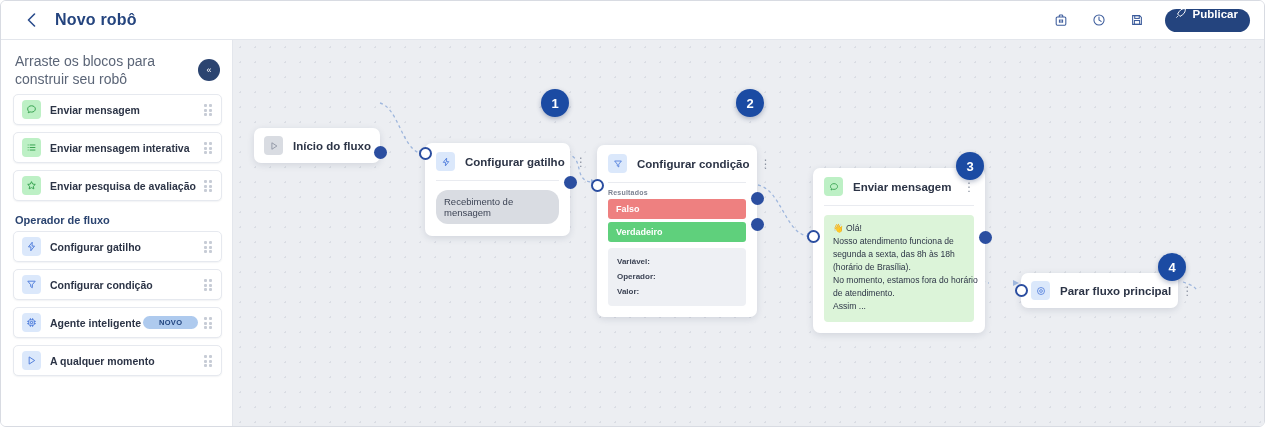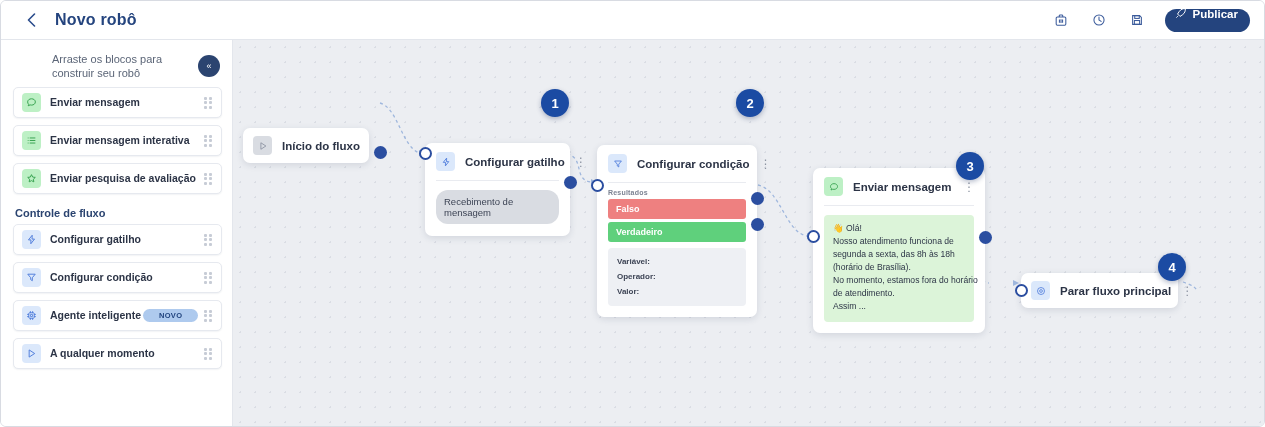--- a/index.html
+++ b/index.html
@@ -62,23 +62,22 @@
     width: 232px; height: 388px;
     background: #ffffff;
     border-right: 1px solid #e3e6ec;
     padding: 0;
   }
   #sidebar-top {
     display: flex; align-items: center;
     padding: 12px 12px 6px 14px;
   }
   #sidebar-hint {
-    font-size: 11px; color: #5b6577; line-height: 1.3;
+    font-size: 14px; color: #5b6577; line-height: 1.3;
     flex: 1;
-    margin-left: 37px;
   }
   #collapse-btn {
     width: 22px; height: 22px; border-radius: 50%;
     background: #2b4470; color: #ffffff;
     display: flex; align-items: center; justify-content: center;
     font-size: 9px; cursor: pointer; flex: 0 0 auto;
   }
   .group-title {
     font-size: 11px; font-weight: bold; color: #2b4470;
     padding: 6px 14px 5px 14px;
@@ -314,21 +313,21 @@
       <span class="grip">
           <i></i>
           <i></i>
           <i></i>
           <i></i>
           <i></i>
           <i></i>
         </span>
     </div>
 
-    <div class="group-title">Controle de fluxo</div>
+    <div class="group-title">Operador de fluxo</div>
 
     <div class="block-item">
       <span class="block-icon blue">
         <svg width="11" height="11" viewBox="0 0 16 16" fill="none" stroke="currentColor" stroke-width="1.4" stroke-linejoin="round">
             <path d="M9 1.8L3.6 8.6h3.6L7 14.2l5.4-6.8H8.8L9 1.8z"></path>
           </svg>
       </span>
       <span class="block-label">Configurar gatilho</span>
       <span class="grip">
           <i></i>
@@ -407,21 +406,21 @@
         <path d="M950 242 C 962 246, 962 248, 964 250"></path>
       </g>
       <g fill="#9fb7dd">
         <path d="M186 110 l 6 3 -6 3 z"></path>
         <path d="M358 139 l 6 3 -6 3 z"></path>
         <path d="M574 193 l 6 3 -6 3 z"></path>
         <path d="M780 240 l 6 3 -6 3 z"></path>
       </g>
     </svg>
 
-    <div class="node" style="left:10px; top:88px; width:126px;">
+    <div class="node" style="left:21px; top:88px; width:126px;">
       <div class="node-head" style="padding:8px 10px;">
         <span class="node-ic gray">
           <svg width="10" height="10" viewBox="0 0 16 16" fill="none" stroke="currentColor" stroke-width="1.4" stroke-linejoin="round">
               <path d="M4.6 2.8l8 5.2-8 5.2V2.8z"></path>
             </svg>
         </span>
         <span class="node-title">Início do fluxo</span>
       </div>
     </div>
     <div class="port out" style="left:141px; top:106px;"></div>

